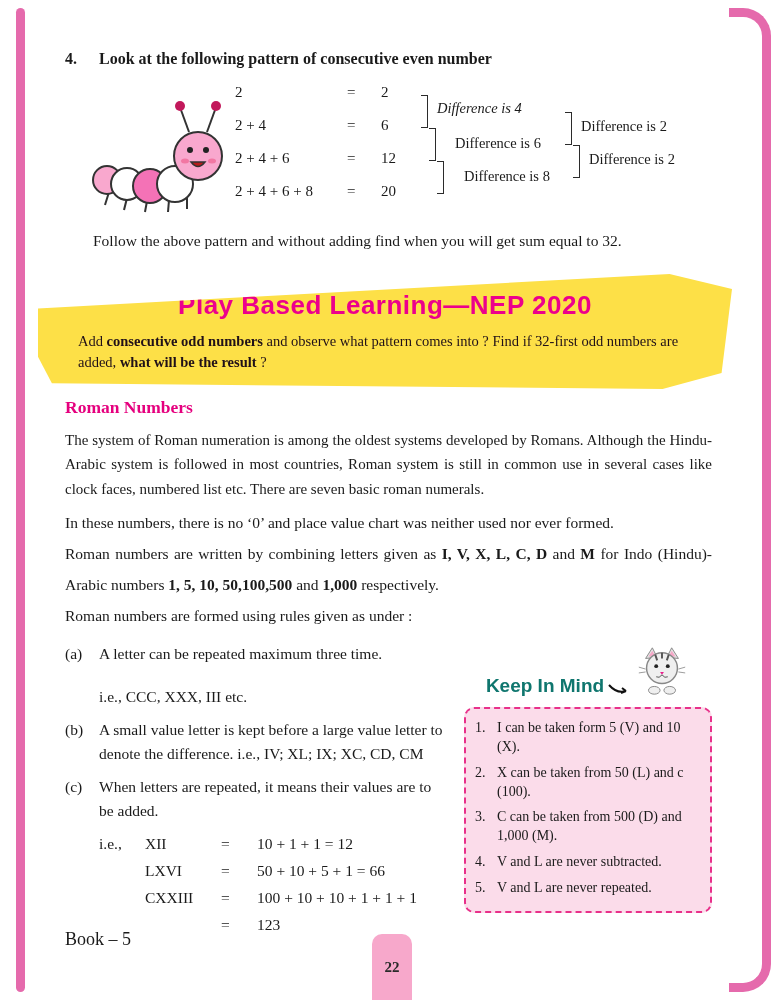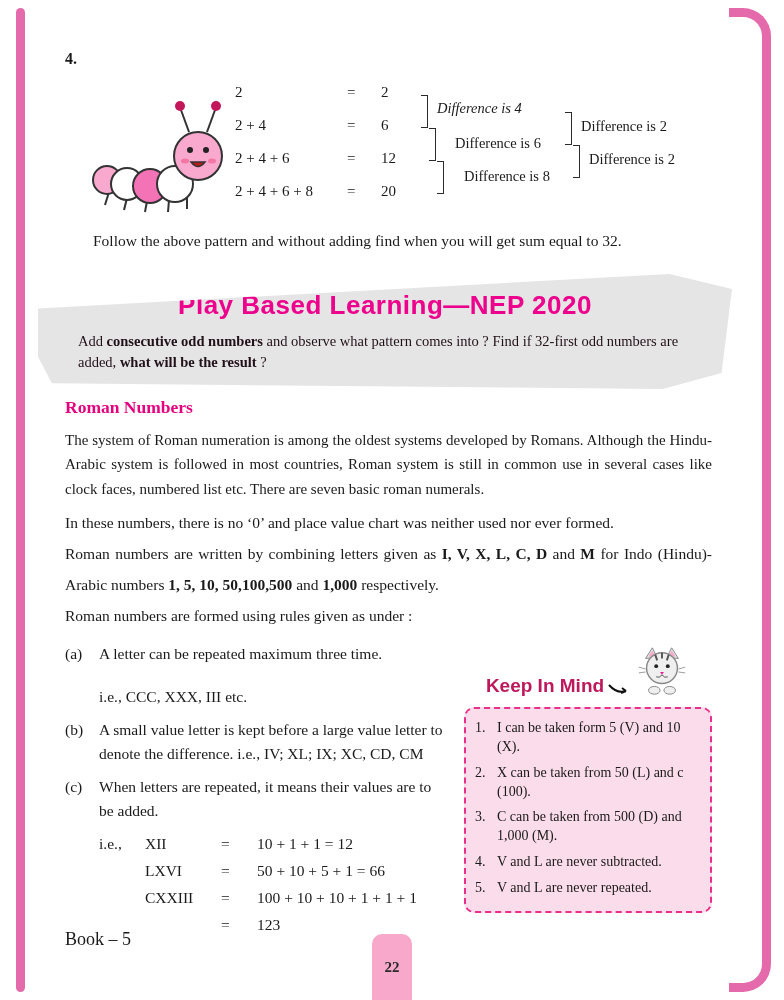--- a/index.html
+++ b/index.html
@@ -42,21 +42,21 @@
   .l2 { left:220px; top:50.5px; }
   .l3 { left:229px; top:83.5px; }
   .l4 { left:346px; top:34px; }
   .l5 { left:354px; top:67px; }
 
   .follow { font-size:15.5px; margin:10px 0 0 28px; }
 
   
   .banner {
     margin:24px -20px 0 -27px;
-    background:#e5e5e5;
+    background:#fde047;
     clip-path: polygon(0% 30%, 91% 0%, 100% 13%, 98.5% 86%, 90% 100%, 2% 95%, 0% 72%);
     padding:16px 40px 16px 40px;
   }
   .banner-title {
     text-align:center; font-family:"Liberation Sans", sans-serif;
     font-weight:bold; font-size:26px; color:#EC008C; letter-spacing:.5px;
     margin-bottom:10px;
   }
   .banner-body { font-size:14.5px; line-height:1.45; color:#201018; }
 
@@ -69,21 +69,21 @@
   .rules-section { display:flex; gap:16px; margin-top:2px; }
   .rules-left { flex:1 1 auto; font-size:15.5px; }
   .item { display:flex; gap:10px; margin-top:9px; line-height:1.55; }
   .item-label { flex:0 0 24px; }
   .item-sub { margin-top:19px; }
   .examples { margin:12px 0 0 34px; }
   .ex-row { display:grid; grid-template-columns:46px 76px 36px auto; margin-top:9px; }
 
   .rules-right { flex:0 0 248px; }
   .kim-head { display:flex; align-items:flex-end; justify-content:center; gap:4px; margin-top:12px; }
-  .kim-title { font-family:"Liberation Sans", sans-serif; font-weight:bold; font-size:19px; color:#be185d; padding-bottom:4px; }
+  .kim-title { font-family:"Liberation Sans", sans-serif; font-weight:bold; font-size:19px; color:#0f766e; padding-bottom:4px; }
   .kim-box {
     margin-top:6px; border:2px dashed #E8308A; background:#FBDCEA;
     border-radius:10px; padding:10px 9px 6px 9px; font-size:14px; line-height:1.35;
   }
   .kim-rule { display:flex; gap:5px; margin-bottom:7px; }
   .kim-num { flex:0 0 17px; }
   .kim-text { flex:1; }
 
   
   .footer-book { position:absolute; left:65px; bottom:50px; font-size:18px; }
@@ -100,20 +100,21 @@
 <div class="page">
   <div class="bar-left"></div>
   <div class="corner-tr"></div>
   <div class="bar-right"></div>
   <div class="corner-br"></div>
 
   <div class="content">
 
     <div class="q-header">
       <span>4.</span>
+      <span>Look at the following pattern of consecutive even number</span>
     </div>
 
     <div class="diagram">
       <div class="cat">
         <svg width="148" height="122" viewBox="0 0 148 122">
           <g stroke="#333" stroke-width="2">
             <line x1="24" y1="100" x2="20" y2="113"></line>
             <line x1="42" y1="106" x2="39" y2="118"></line>
             <line x1="62" y1="109" x2="60" y2="120"></line>
             <line x1="84" y1="108" x2="83" y2="120"></line>

